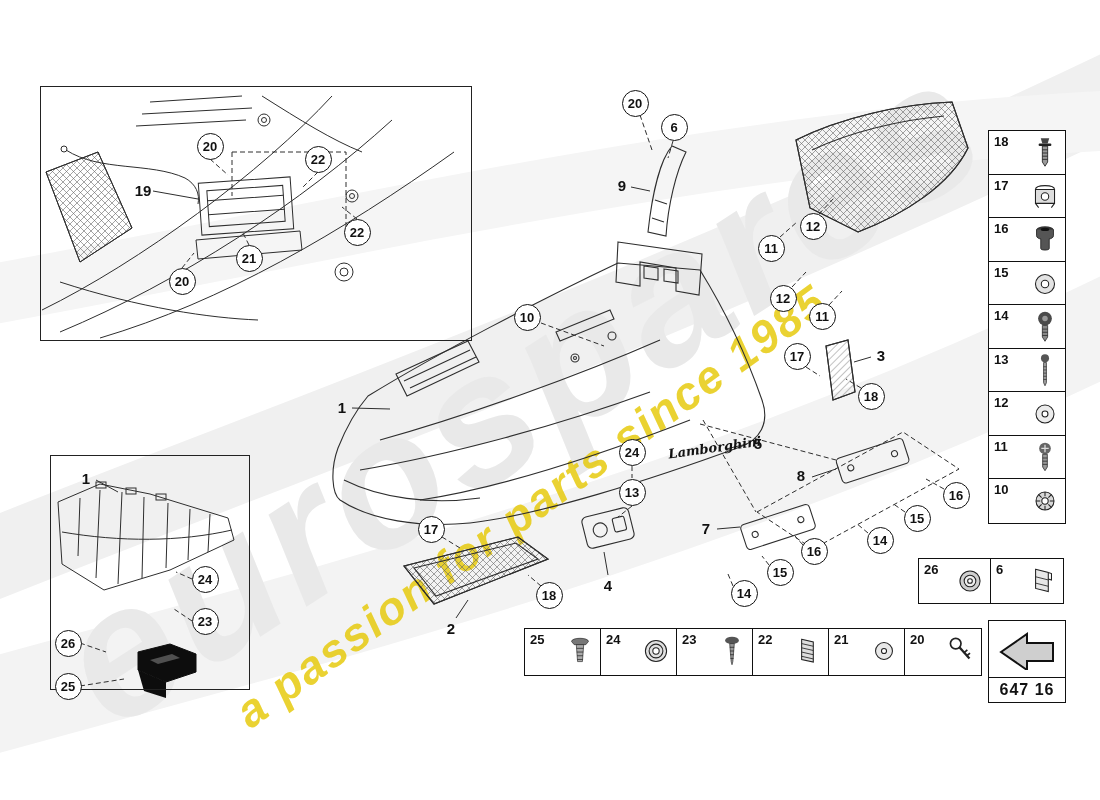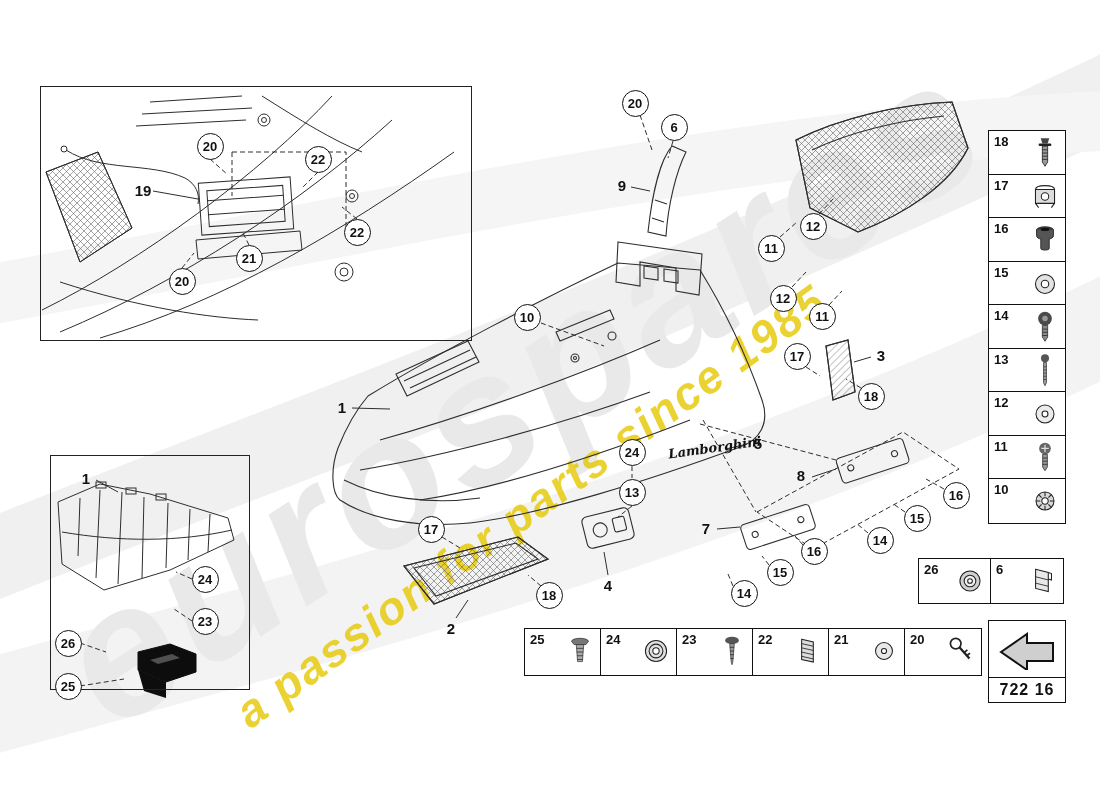--- a/index.html
+++ b/index.html
@@ -412,16 +412,16 @@
         </span>
       </div>
     </div>
 
   <div id="pagecode">
     <div class="arrow-area">
       <svg width="60" height="42" viewBox="0 0 60 42">
         <polygon points="4,24 30,6 30,15 56,15 56,33 30,33 30,42" fill="#cfcfcf" stroke="#111" stroke-width="2"></polygon>
       </svg>
     </div>
-    <div class="code-bar">722 16</div>
+    <div class="code-bar">647 16</div>
   </div>
 
 </div>
 
 </body></html>

